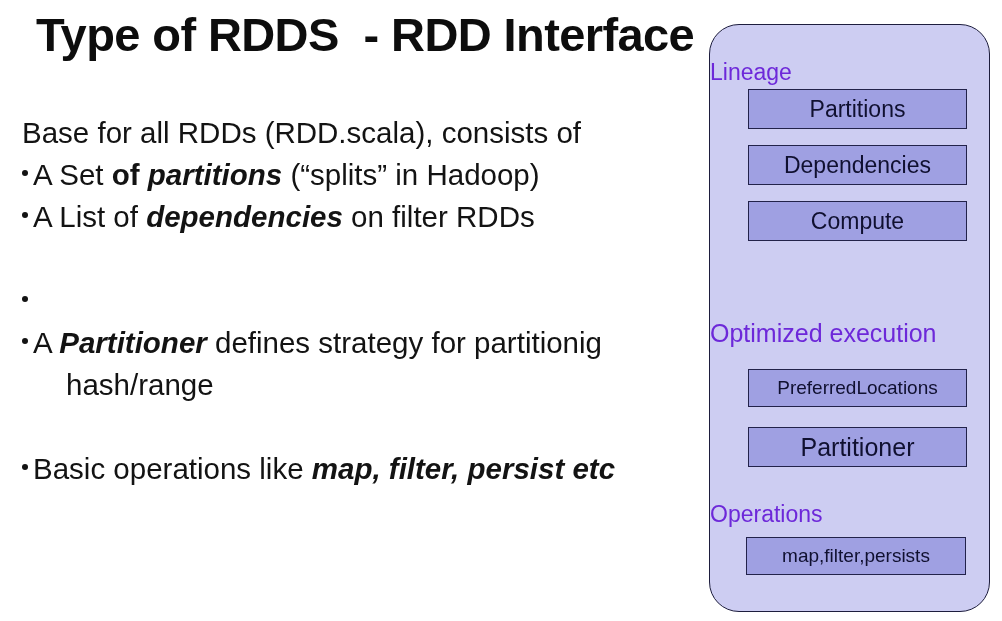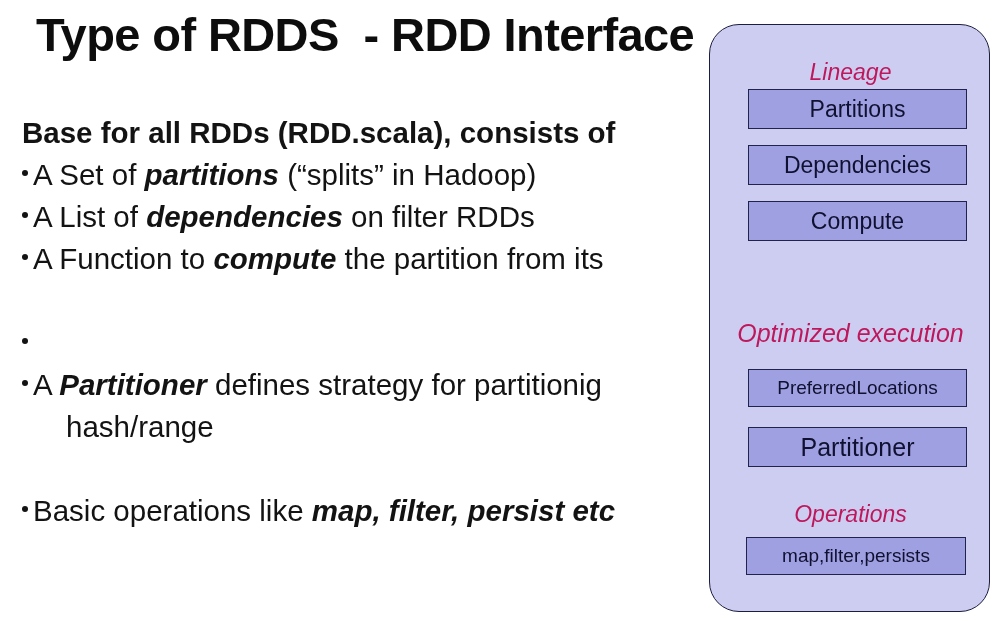--- a/index.html
+++ b/index.html
@@ -49,59 +49,58 @@
     color: #131313;
   }
 
   .line {
     position: relative;
     white-space: nowrap;
     height: 42px;
   }
   .line.gap { height: 42px; }
 
-  .line.intro { padding-left: 2px; font-weight: bold; }
+  .line.intro { padding-left: 2px; }
 
   .line.bullet { padding-left: 13px; }
   .line.bullet .dot {
     position: absolute;
     left: 2px;
     top: 16px;
     width: 6px;
     height: 6px;
     border-radius: 50%;
     background: #131313;
   }
   .line.cont { padding-left: 46px; }
 
-  .b  { font-weight: normal; }
+  .b  { font-weight: bold; }
   .bi { font-weight: bold; font-style: italic; }
   .i  { font-style: italic; }
 
   
   #rdd-panel {
     position: absolute;
     left: 709px;
     top: 24px;
     width: 281px;
     height: 588px;
     box-sizing: border-box;
     background: #cdcdf2;
     border: 1.6px solid #1d1d3d;
     border-radius: 30px;
   }
 
   .panel-label {
     position: absolute;
-    text-align: center;
-    color: #be185d;
+    text-align: left;
+    color: #6d28d9;
     font-size: 23px;
     line-height: 27px;
     white-space: nowrap;
-    font-style: italic;
   }
 
   .panel-box {
     position: absolute;
     box-sizing: border-box;
     background: #9fa0e2;
     border: 1.4px solid #22224a;
     color: #101030;
     text-align: center;
     white-space: nowrap;
@@ -144,24 +143,20 @@
     <div class="line bullet">
       <span class="dot"></span>
       <span><span>A Set </span><span class="b">of </span><span class="bi">partitions</span><span> (“splits” in Hadoop)</span></span>
     </div>
 
     <div class="line bullet">
       <span class="dot"></span>
       <span><span>A List of </span><span class="bi">dependencies</span><span> on filter RDDs</span></span>
     </div>
 
-    <div class="line bullet">
-      <span class="dot"></span>
-      <span><span>A Function to </span><span class="bi">compute</span><span> the partition from its</span></span>
-    </div>
 
 
     <div class="line gap"></div>
 
     <div class="line bullet">
       <span class="dot"></span>
     </div>
 
     <div class="line bullet">
       <span class="dot"></span>

